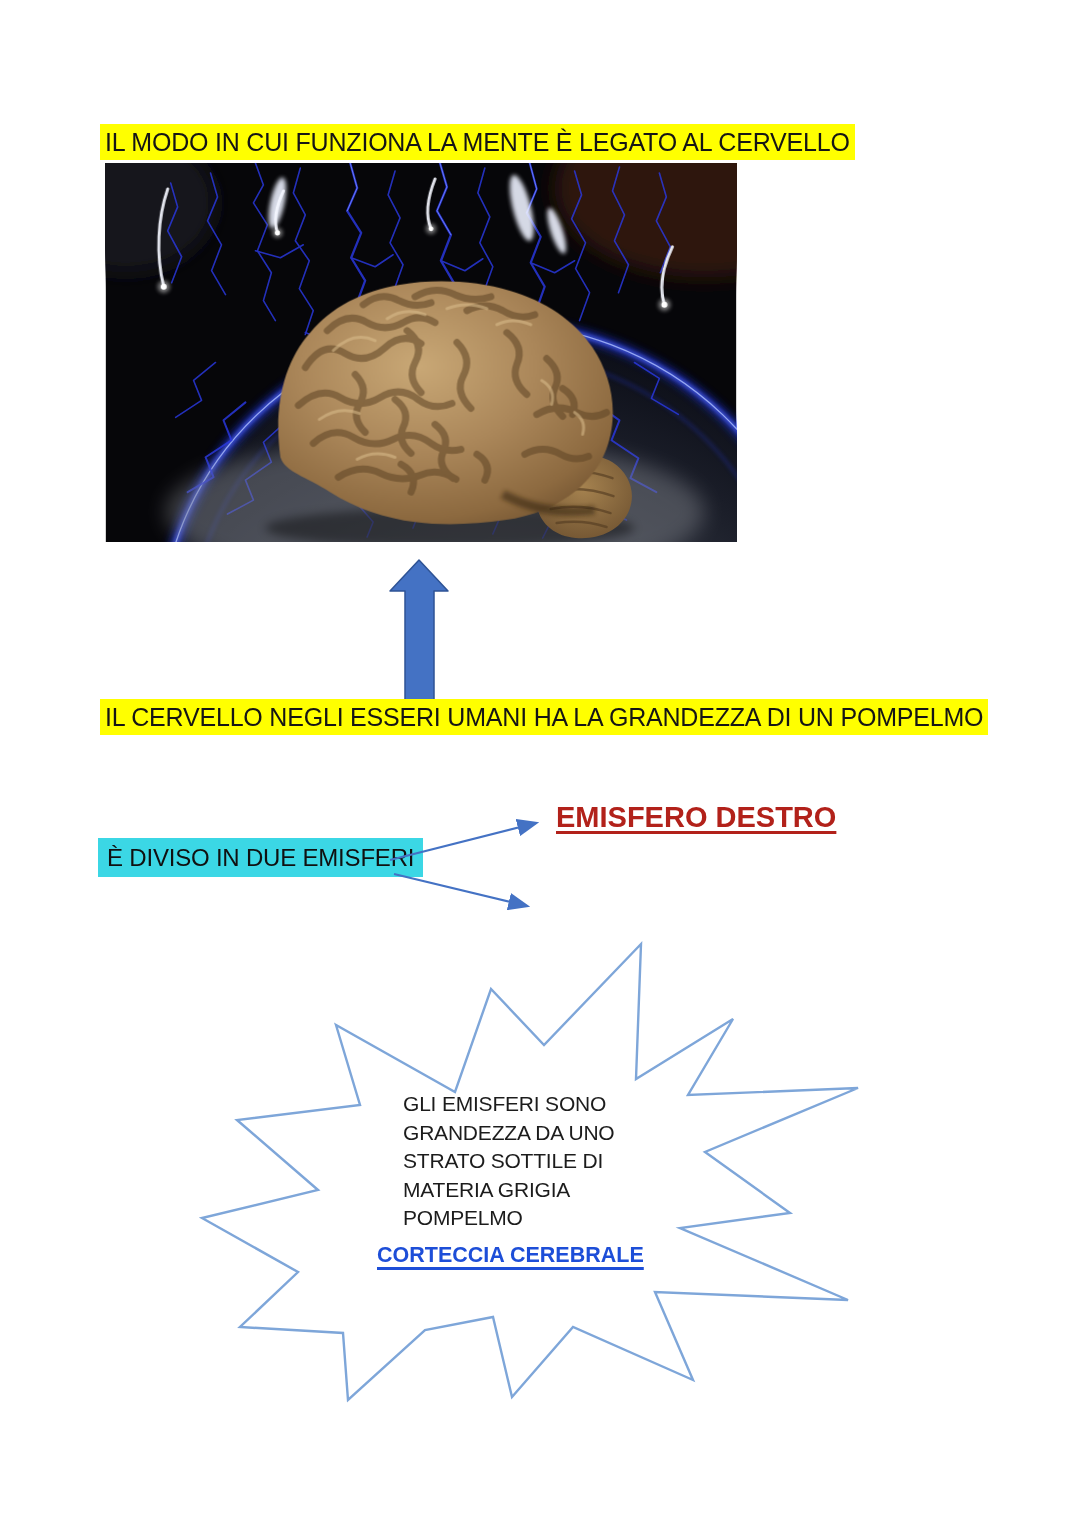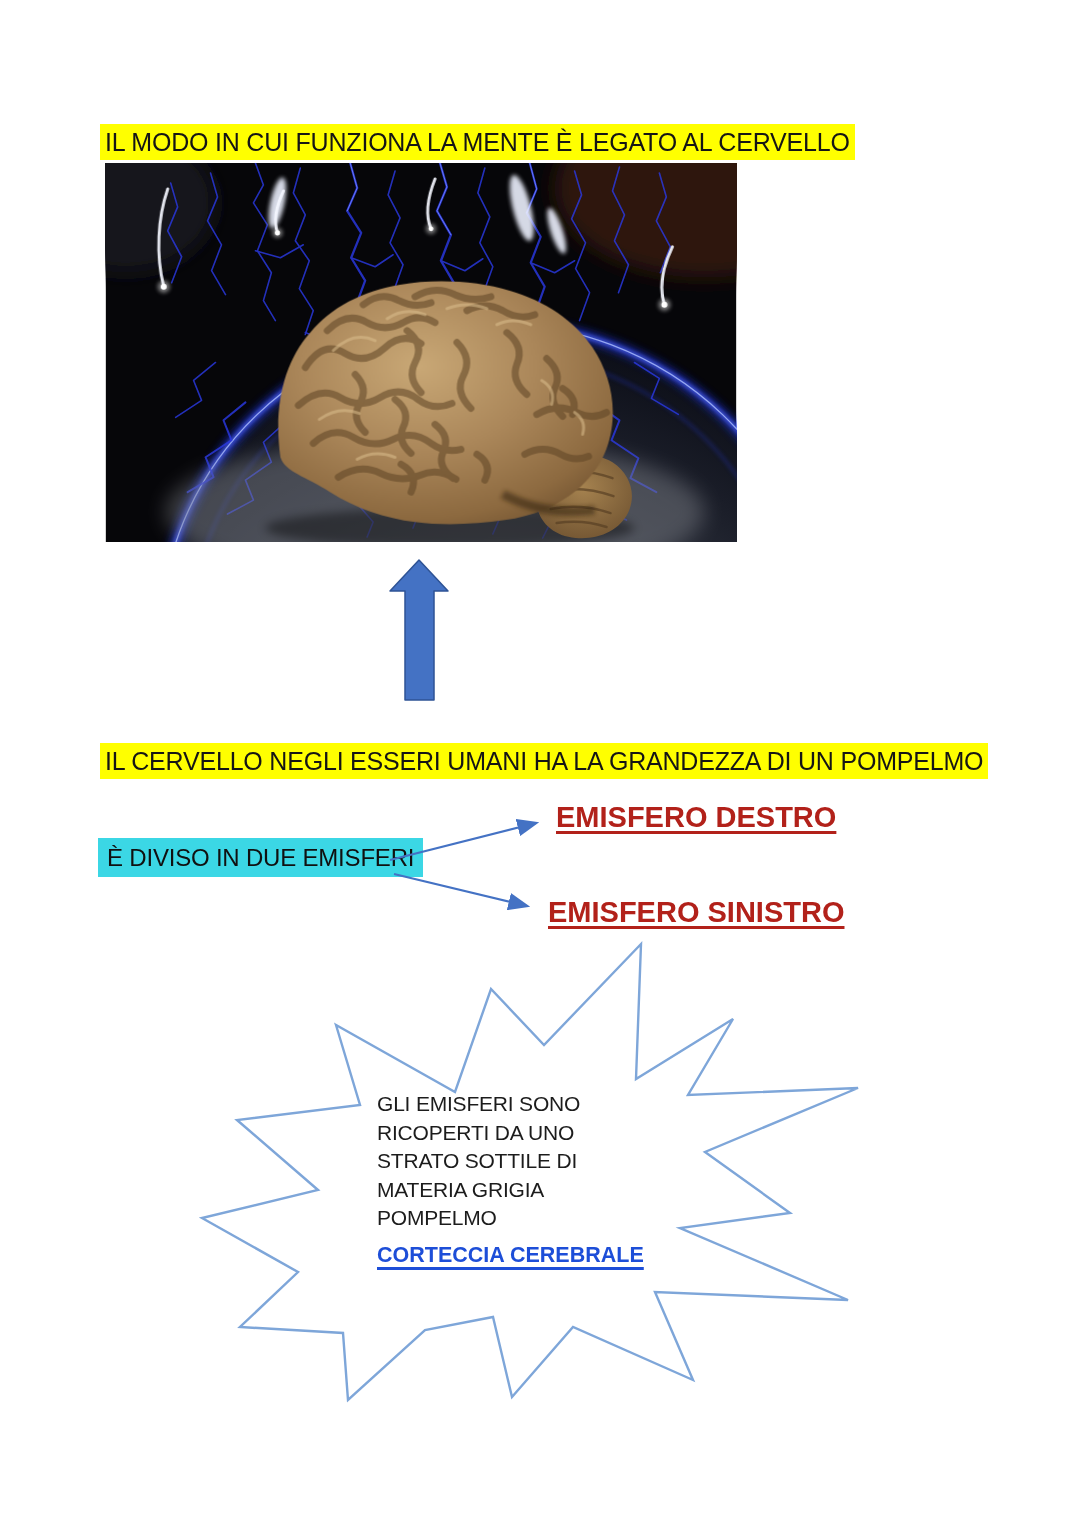--- a/index.html
+++ b/index.html
@@ -5,21 +5,21 @@
   html,body{margin:0;padding:0;background:#ffffff;}
   .page{position:relative;width:1080px;height:1527px;background:#ffffff;overflow:hidden;
         font-family:"Liberation Sans",sans-serif;}
   .abs{position:absolute;}
   .heading{font-size:25px;line-height:30px;font-weight:400;color:#151515;background:#ffff00;
            padding:3px 5px;white-space:nowrap;letter-spacing:-0.2px;}
   .division-label{font-size:24px;line-height:29px;color:#101010;background:#3bd7e5;
                   padding:5px 9px;white-space:nowrap;letter-spacing:-0.2px;}
   .branch{font-size:29px;font-weight:700;color:#b2211a;white-space:nowrap;
           text-decoration:underline;text-decoration-thickness:2.5px;text-underline-offset:4px;}
-  .burst-line{font-size:21px;line-height:28.5px;color:#1c1c1c;white-space:nowrap;letter-spacing:-0.2px;}
+  .burst-line{font-size:21px;line-height:28.5px;color:#1c1c1c;white-space:nowrap;letter-spacing:-0.2px;margin-left:26px;}
   .burst-title{font-size:21.5px;font-weight:700;color:#1d4ed8;white-space:nowrap;
                text-decoration:underline;text-decoration-thickness:2.5px;text-underline-offset:4.5px;}
   svg{display:block;}
 </style>
 </head>
 <body>
 
 <div class="page">
 
   <div class="abs heading" style="left:100px;top:124px;">IL MODO IN CUI FUNZIONA LA MENTE È LEGATO AL CERVELLO</div>
@@ -179,43 +179,42 @@
         <path d="M437,218 q14,8 10,24"></path>
           <path d="M470,250 q12,8 8,22"></path>
       </g>
     </g>
   </svg>
 
   <svg class="abs" style="left:388px;top:556px;" width="64" height="148" viewBox="388 556 64 148">
     <polygon points="419,560 448,591 434,591 434,700 405,700 405,591 390,591" fill="#4472c4" stroke="#2e5395" stroke-width="1.5" stroke-linejoin="round"></polygon>
   </svg>
 
-  <div class="abs heading" style="left:100px;top:699px;margin-top:44px;">IL CERVELLO NEGLI ESSERI UMANI HA LA GRANDEZZA DI UN POMPELMO</div>
+  <div class="abs heading" style="left:100px;top:699px;">IL CERVELLO NEGLI ESSERI UMANI HA LA GRANDEZZA DI UN POMPELMO</div>
 
   <div class="abs division-label" style="left:98px;top:838px;">È DIVISO IN DUE EMISFERI</div>
 
   <svg class="abs" style="left:380px;top:795px;" width="190" height="135" viewBox="380 795 190 135">
     <defs>
       <marker id="ah" markerWidth="10" markerHeight="8" refX="8.5" refY="4" orient="auto">
         <path d="M0,0 L10,4 L0,8 Z" fill="#4472c4"></path>
       </marker>
     </defs>
     <line x1="390" y1="860" x2="536" y2="823" stroke="#4472c4" stroke-width="2.2" marker-end="url(#ah)"></line>
     <line x1="394" y1="874" x2="527" y2="906" stroke="#4472c4" stroke-width="2.2" marker-end="url(#ah)"></line>
   </svg>
 
   <div class="abs branch" style="left:556px;top:801px;">EMISFERO DESTRO</div>
-  <div class="abs branch" style="left:548px;top:896px;">EMISFERO SINISTRO</div>
 
   <svg class="abs" style="left:190px;top:935px;" width="680" height="480" viewBox="190 935 680 480">
     <polygon points="336,1025 360,1105 237,1120 318,1190 202,1218 298,1272 240,1327 343,1333 348,1400 425,1330 493,1317 512,1397 573,1327 693,1380 655,1292 848,1300 680,1228 790,1213 705,1152 858,1088 688,1095 733,1019 636,1079 641,944 544,1045 491,989 455,1092" fill="#ffffff" stroke="#7ea6d9" stroke-width="2.4" stroke-linejoin="miter"></polygon>
   </svg>
 
   <div class="abs" style="left:377px;top:1090px;">
     <div class="burst-line">GLI EMISFERI SONO</div>
-    <div class="burst-line">RICOPERTI DA UNO</div>
+    <div class="burst-line">GRANDEZZA DA UNO</div>
     <div class="burst-line">STRATO SOTTILE DI</div>
     <div class="burst-line">MATERIA GRIGIA</div>
     <div class="burst-line">POMPELMO</div>
   </div>
   <div class="abs burst-title" style="left:377px;top:1243px;">CORTECCIA CEREBRALE</div>
 
 </div>
 
 </body></html>

